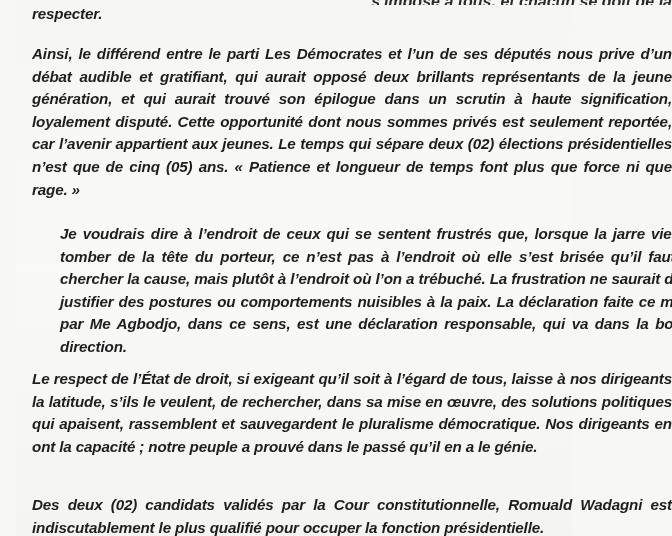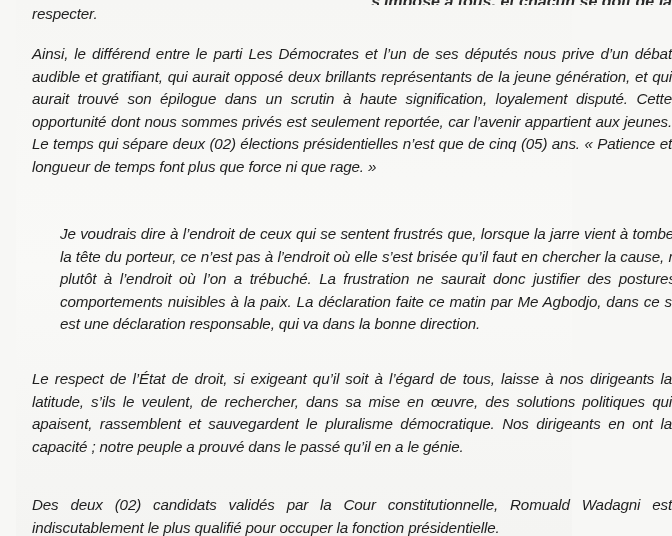--- a/index.html
+++ b/index.html
@@ -37,21 +37,21 @@
       color: #2a2a2a;
       text-align: right;
       white-space: nowrap;
     }
     .para {
       position: absolute;
       left: 16px;
       width: 640px;
       margin: 0;
       font-style: italic;
-      font-weight: normal;
+      font-weight: bold;
       font-size: 15.2px;
       line-height: 22.6px;
       text-align: justify;
       letter-spacing: -0.15px;
       color: #1e1e1e;
     }
     .p0 { top: 3px; }
     .p1 { top: 43px; }
     .p2 { top: 223px; margin-left: 28px; }
     .p3 { top: 368px; }

